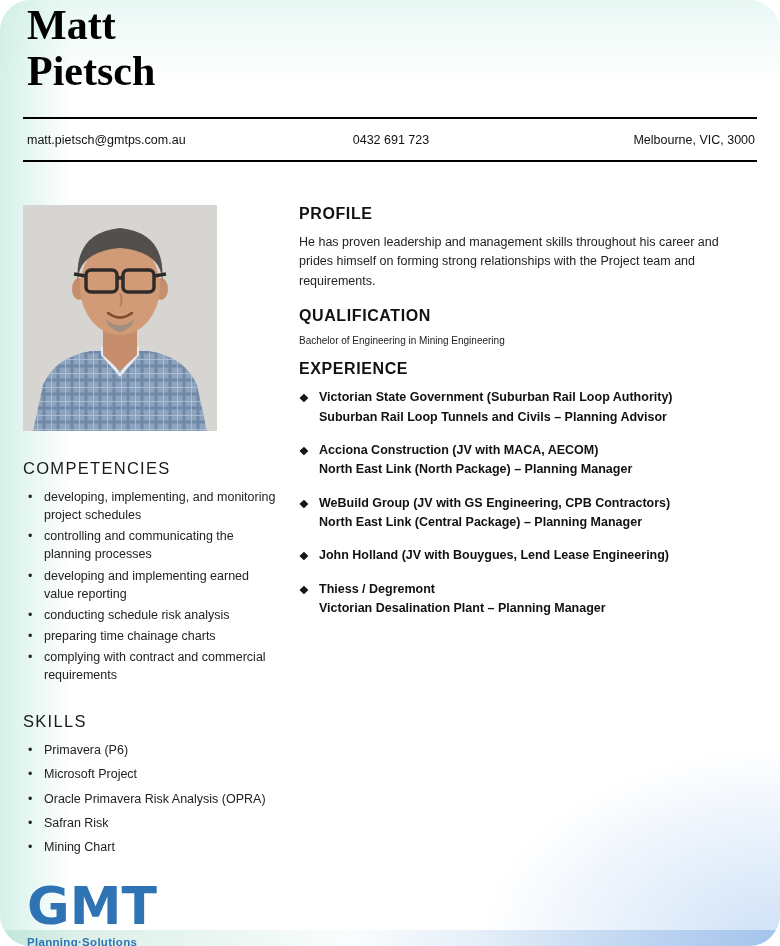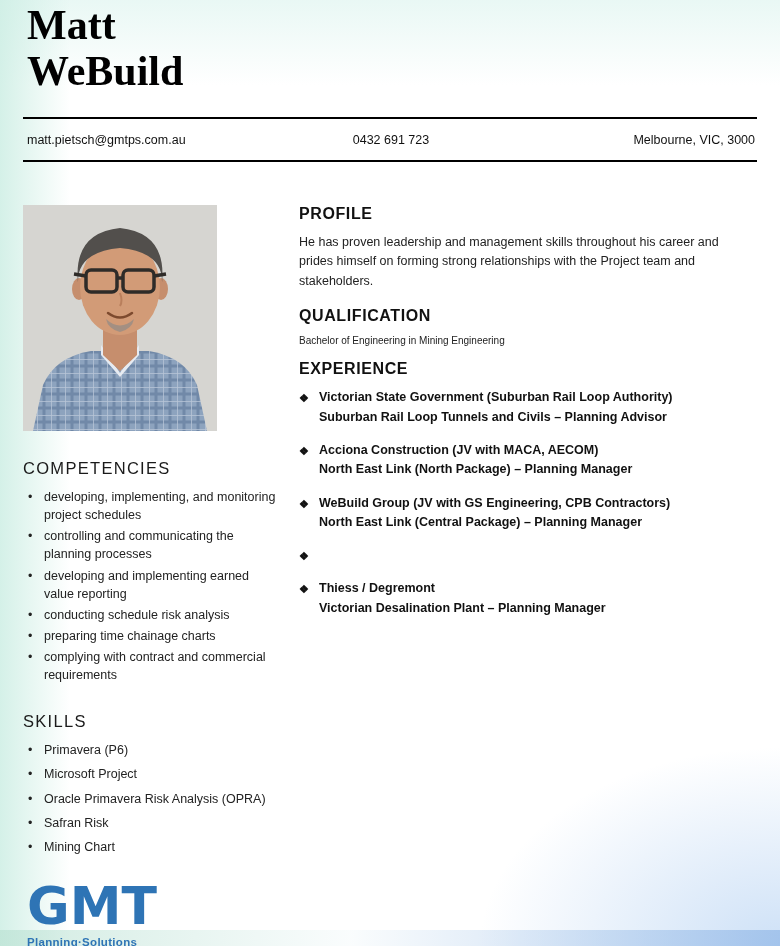--- a/index.html
+++ b/index.html
@@ -11,20 +11,21 @@
     width:780px;
     height:946px;
     margin:0 auto;
     overflow:hidden;
     background:
       linear-gradient(to right, rgba(185,225,210,0.65), rgba(235,245,248,0.25) 45%, rgba(140,180,230,0.65)) bottom / 100% 16px no-repeat,
       radial-gradient(ellipse 55% 30% at 100% 100%, rgba(165,200,240,0.55), rgba(255,255,255,0) 70%),
       linear-gradient(to right, rgba(205,238,228,0.85), rgba(255,255,255,0) 9%),
       linear-gradient(to bottom, rgba(215,242,236,0.55), rgba(255,255,255,0) 9%),
       #ffffff;
+    border-radius: 31px;
   }
 
   
   .header { position:relative; height:117px; }
   .name {
     position:absolute; left:27px; top:2px;
     font-family:"Liberation Serif", serif;
     font-weight:700; font-size:42px; line-height:1.1; color:#000;
   }
   .header-right { position:absolute; left:300px; top:20px; }
@@ -85,21 +86,21 @@
   .exp-line2 { padding-left:20px; }
 </style>
 </head>
 <body>
 
 <div class="page">
 
   <div class="header">
     <div class="name">
       <div>Matt</div>
-      <div>WeBuild</div>
+      <div>Pietsch</div>
     </div>
   </div>
 
   <div class="rule"></div>
 
   <div class="contact-row">
     <span class="c-left">matt.pietsch@gmtps.com.au</span>
     <span class="c-mid">0432 691 723</span>
     <span class="c-right">Melbourne, VIC, 3000</span>
   </div>
@@ -193,21 +194,21 @@
 
       <div class="logo">
         <div class="logo-text">GMT</div>
         <div class="logo-tagline">Planning·Solutions</div>
       </div>
     </div>
 
     <div class="right-col">
 
       <div class="right-heading">PROFILE</div>
-      <div class="para">He has proven leadership and management skills throughout his career and prides himself on forming strong relationships with the Project team and stakeholders.</div>
+      <div class="para">He has proven leadership and management skills throughout his career and prides himself on forming strong relationships with the Project team and requirements.</div>
 
       <div class="right-heading section-gap">QUALIFICATION</div>
       <div class="qual-text">Bachelor of Engineering in Mining Engineering</div>
 
       <div class="right-heading">EXPERIENCE</div>
 
       <div class="exp-item">
         <div class="exp-line1">
             <span class="diamond">❖</span>
             <span>Victorian State Government (Suburban Rail Loop Authority)</span>
@@ -224,20 +225,21 @@
       <div class="exp-item">
         <div class="exp-line1">
             <span class="diamond">❖</span>
             <span>WeBuild Group (JV with GS Engineering, CPB Contractors)</span>
           </div>
         <div class="exp-line2">North East Link (Central Package) – Planning Manager</div>
       </div>
       <div class="exp-item">
         <div class="exp-line1">
             <span class="diamond">❖</span>
+            <span>John Holland (JV with Bouygues, Lend Lease Engineering)</span>
           </div>
       </div>
       <div class="exp-item">
         <div class="exp-line1">
             <span class="diamond">❖</span>
             <span>Thiess / Degremont</span>
           </div>
         <div class="exp-line2">Victorian Desalination Plant – Planning Manager</div>
       </div>
 

